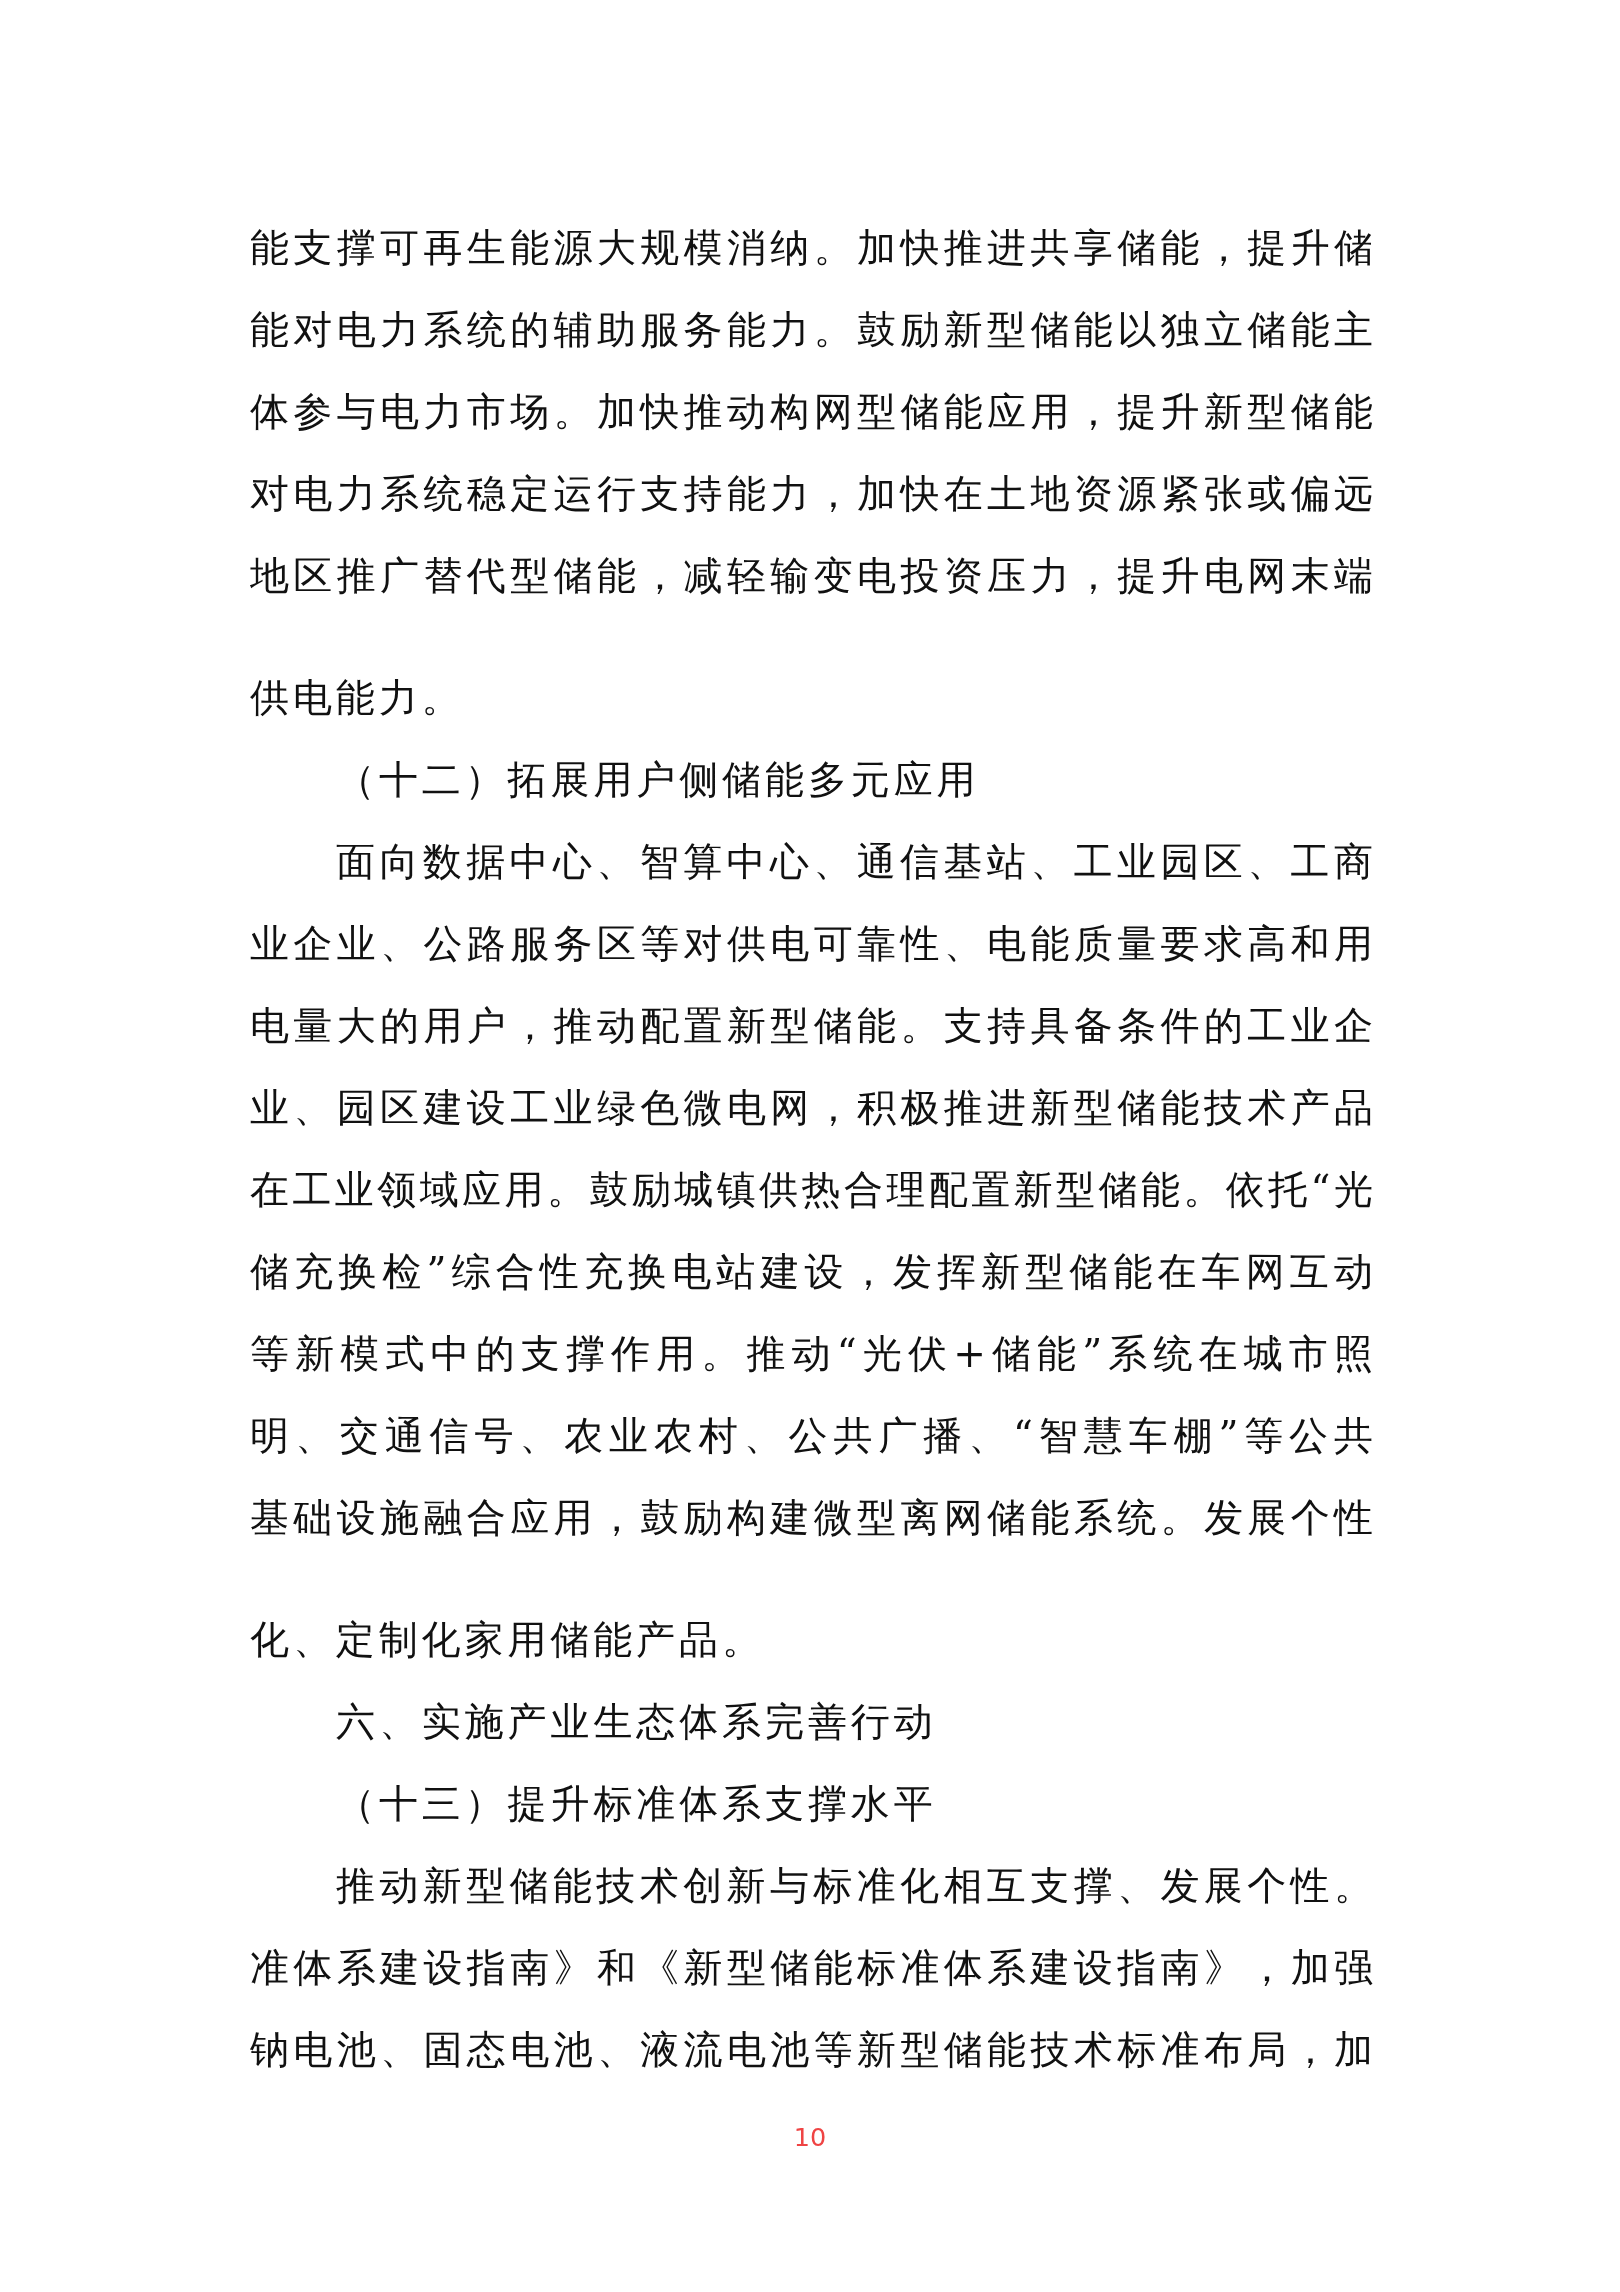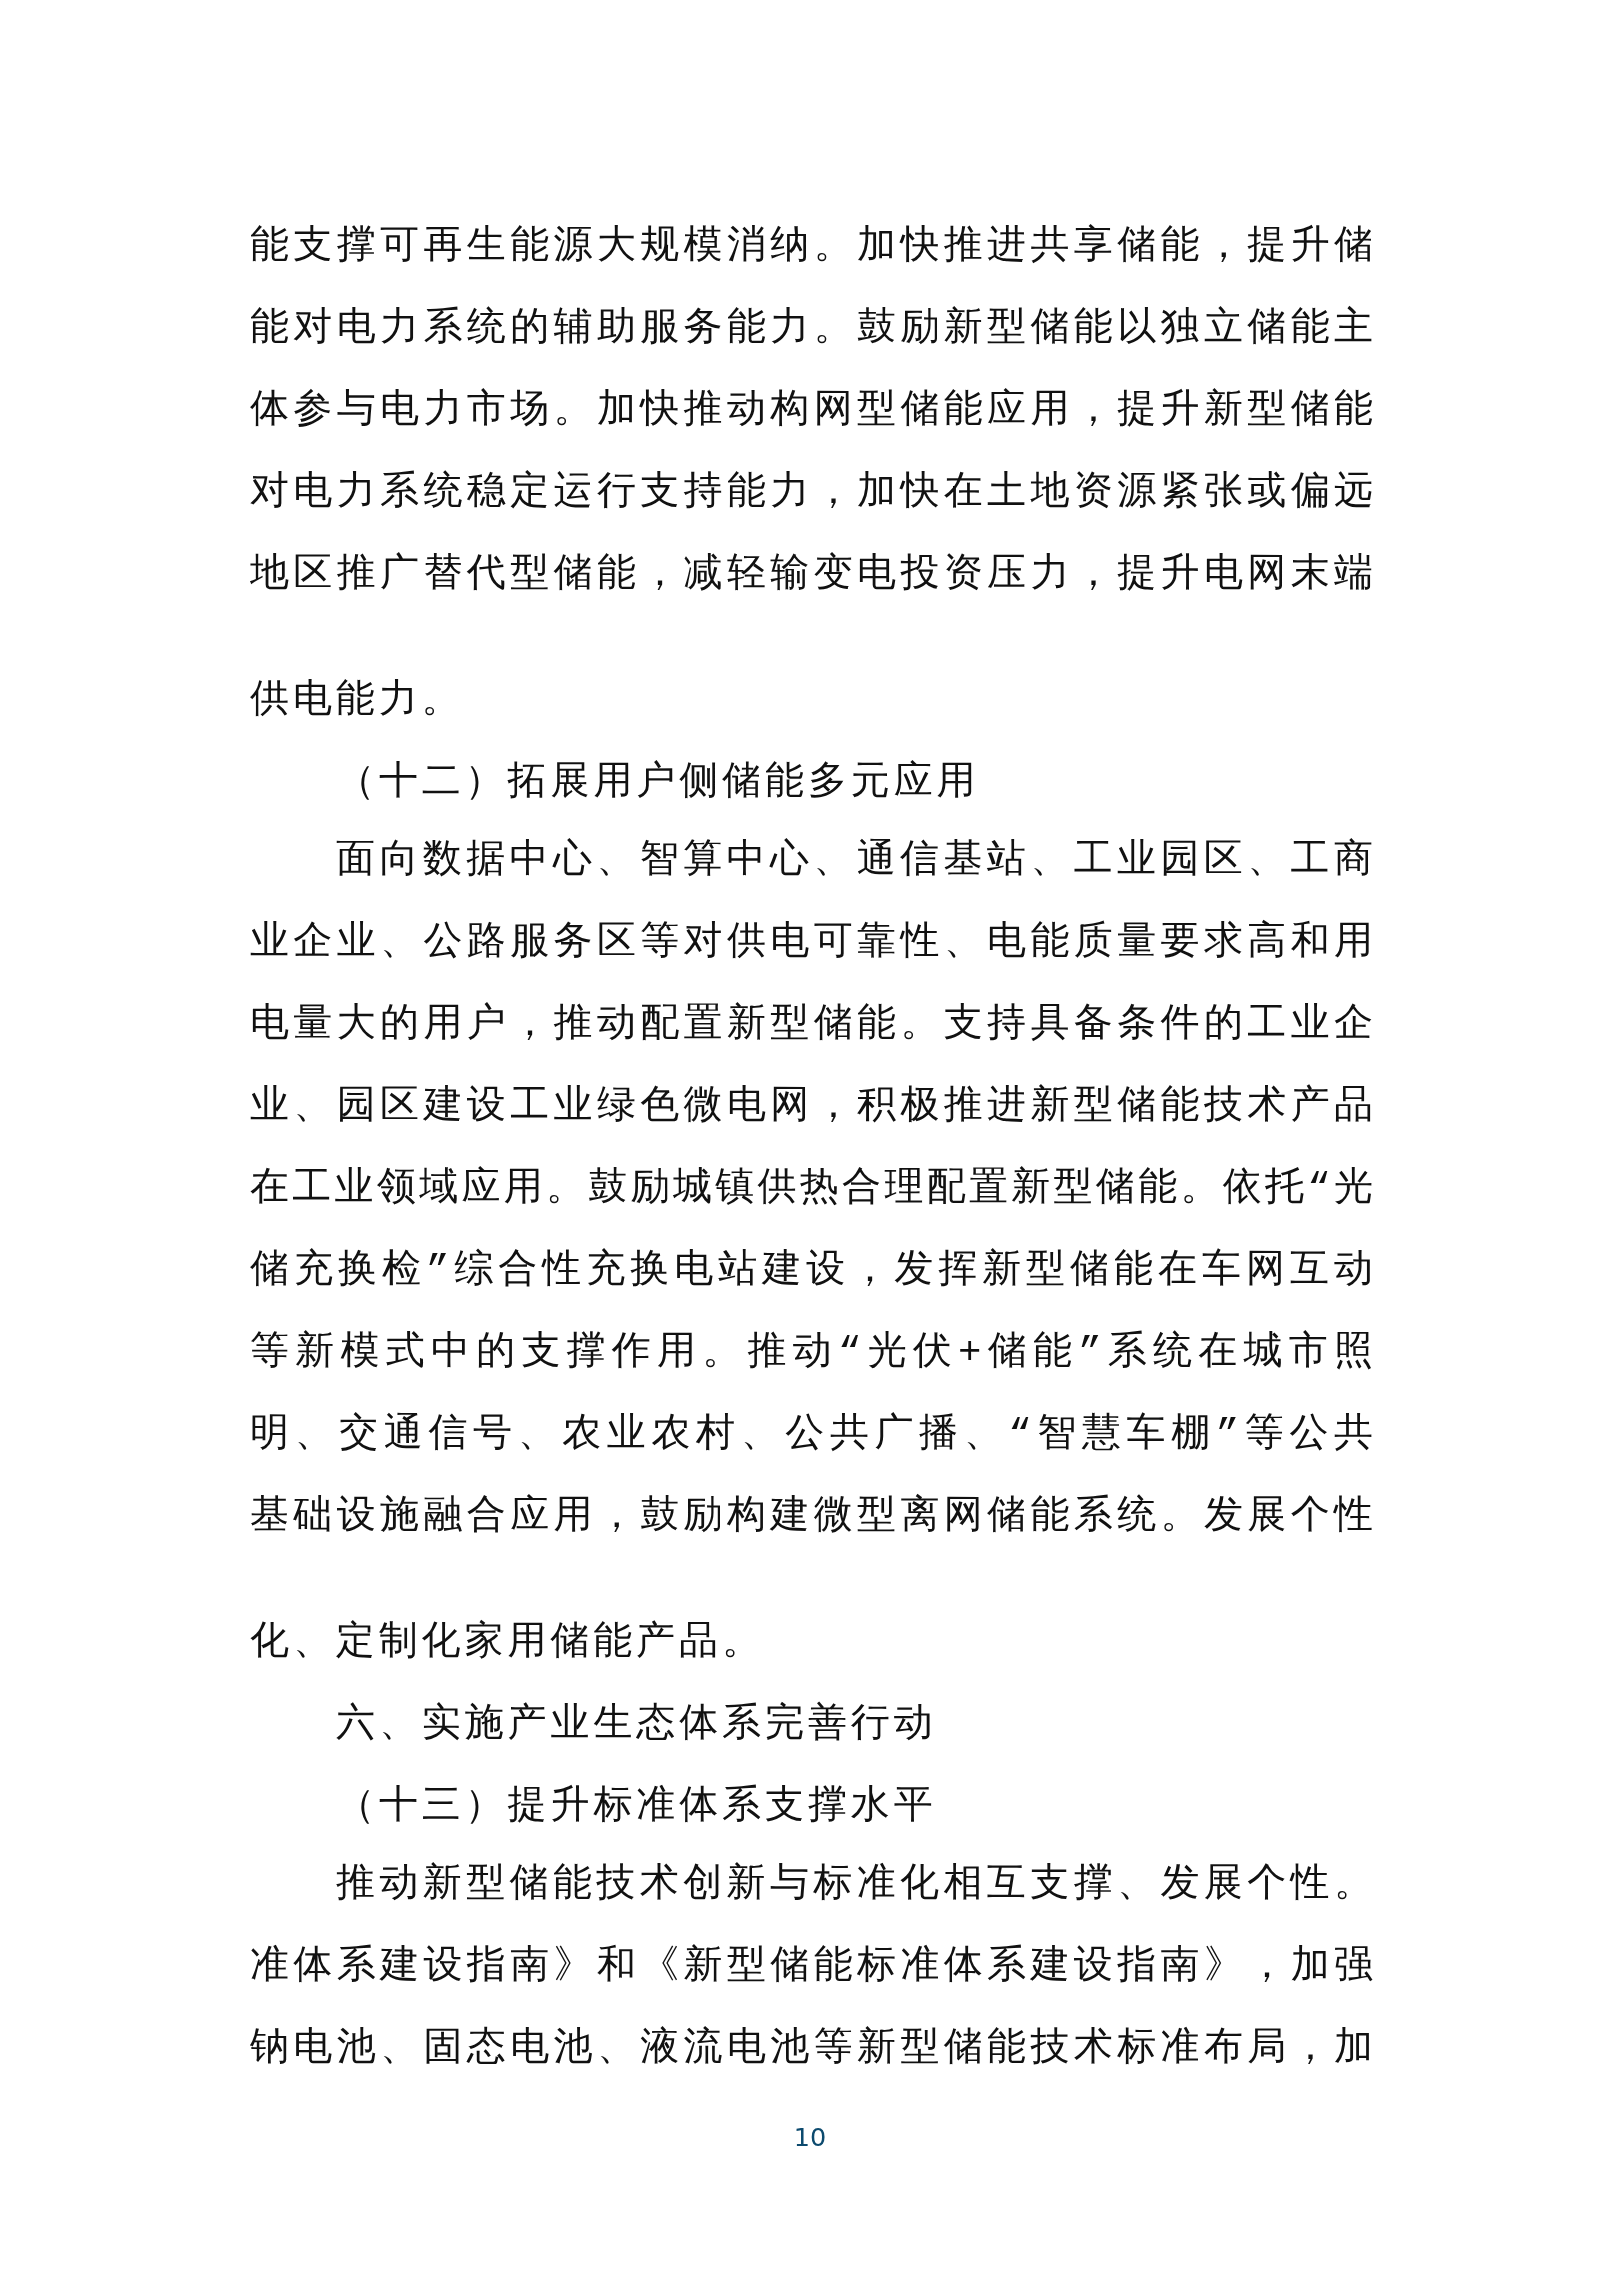--- a/index.html
+++ b/index.html
@@ -32,21 +32,20 @@
     line-height: 55px;
     font-size: 39px;
     white-space: nowrap;
     overflow: visible;
     font-family: "DejaVu Serif", "Liberation Serif", serif;
     letter-spacing: 0;
   }
   .line.full {
     text-align: justify;
     text-align-last: justify;
-    font-family: Liberation Mono, monospace;
   }
   .line.last {
     text-align: left;
     letter-spacing: 3.9px;
     margin-top: 40px;
   }
   .line.indent {
     padding-left: 86px;
   }
   .line.sub {
@@ -63,21 +62,21 @@
     font-family: "DejaVu Sans", "Liberation Sans", sans-serif;
   }
   .page-number {
     position: absolute;
     left: 0;
     width: 1620px;
     top: 2123px;
     text-align: center;
     font-size: 25.5px;
     line-height: 29px;
-    color: #0c4a6e;
+    color: #ef4444;
     font-family: "DejaVu Sans", "Liberation Sans", sans-serif;
   }
 </style>
 </head>
 <body>
 
 <div class="page">
   <div class="body-text">
     <div class="line full">能支撑可再生能源大规模消纳。加快推进共享储能，提升储</div>
     <div class="line full">能对电力系统的辅助服务能力。鼓励新型储能以独立储能主</div>

